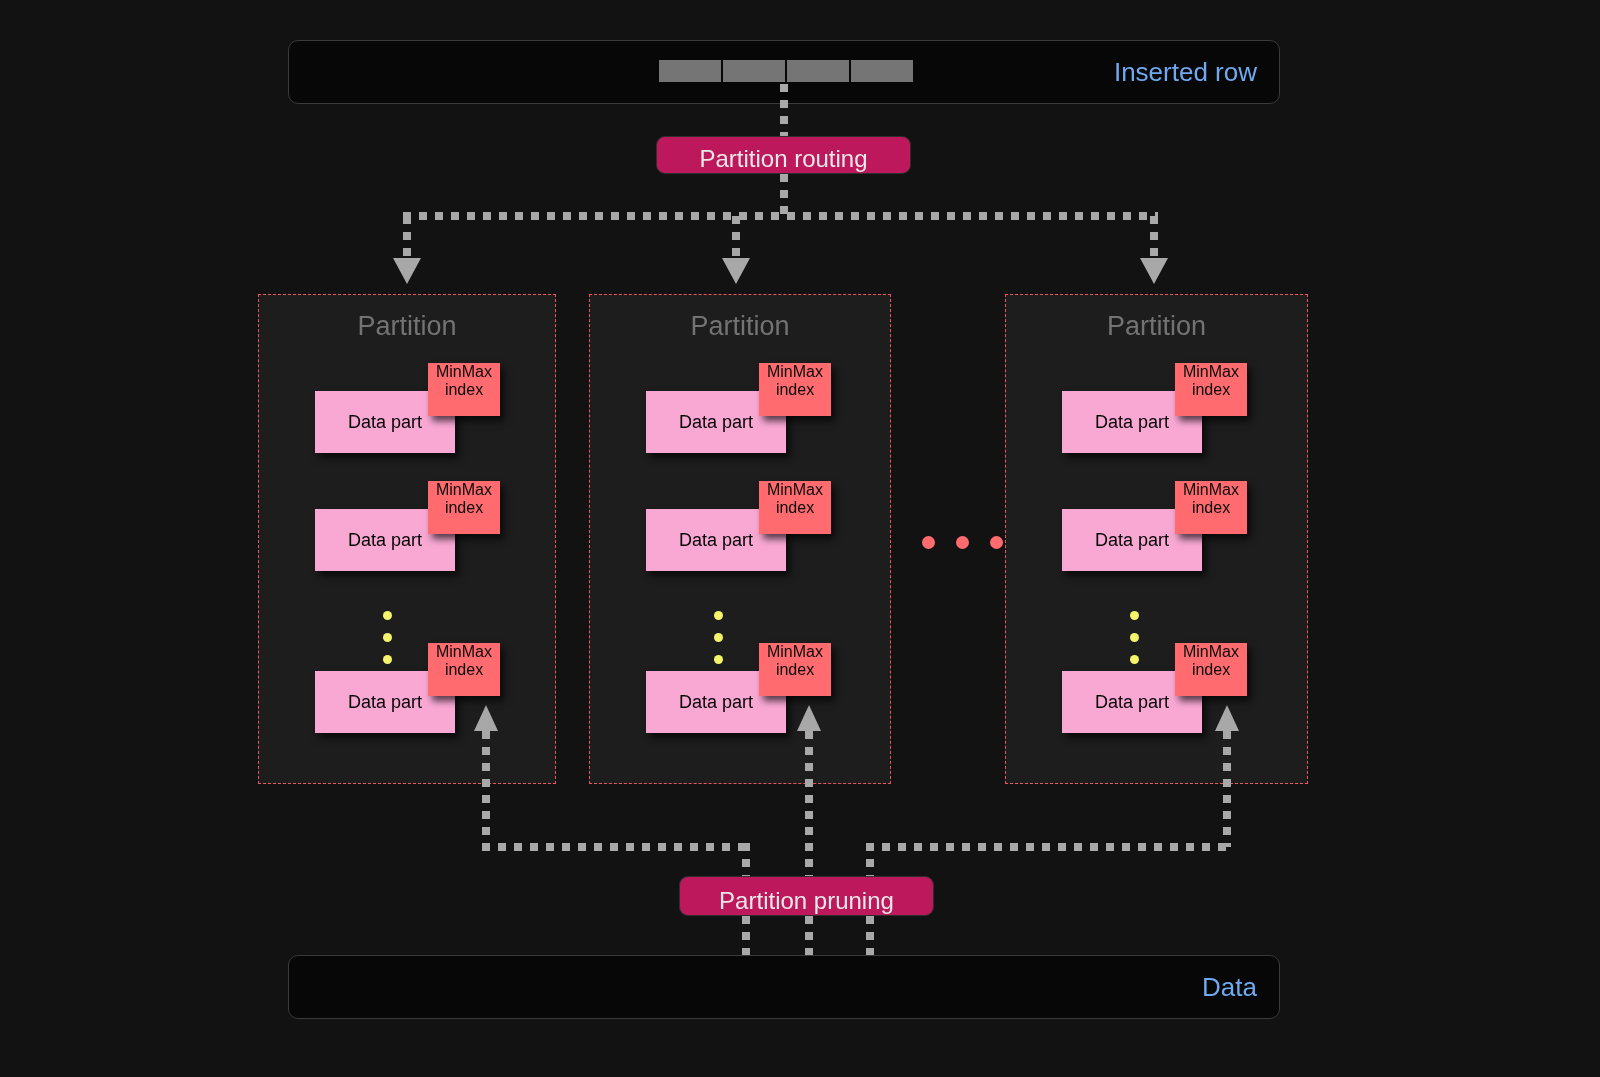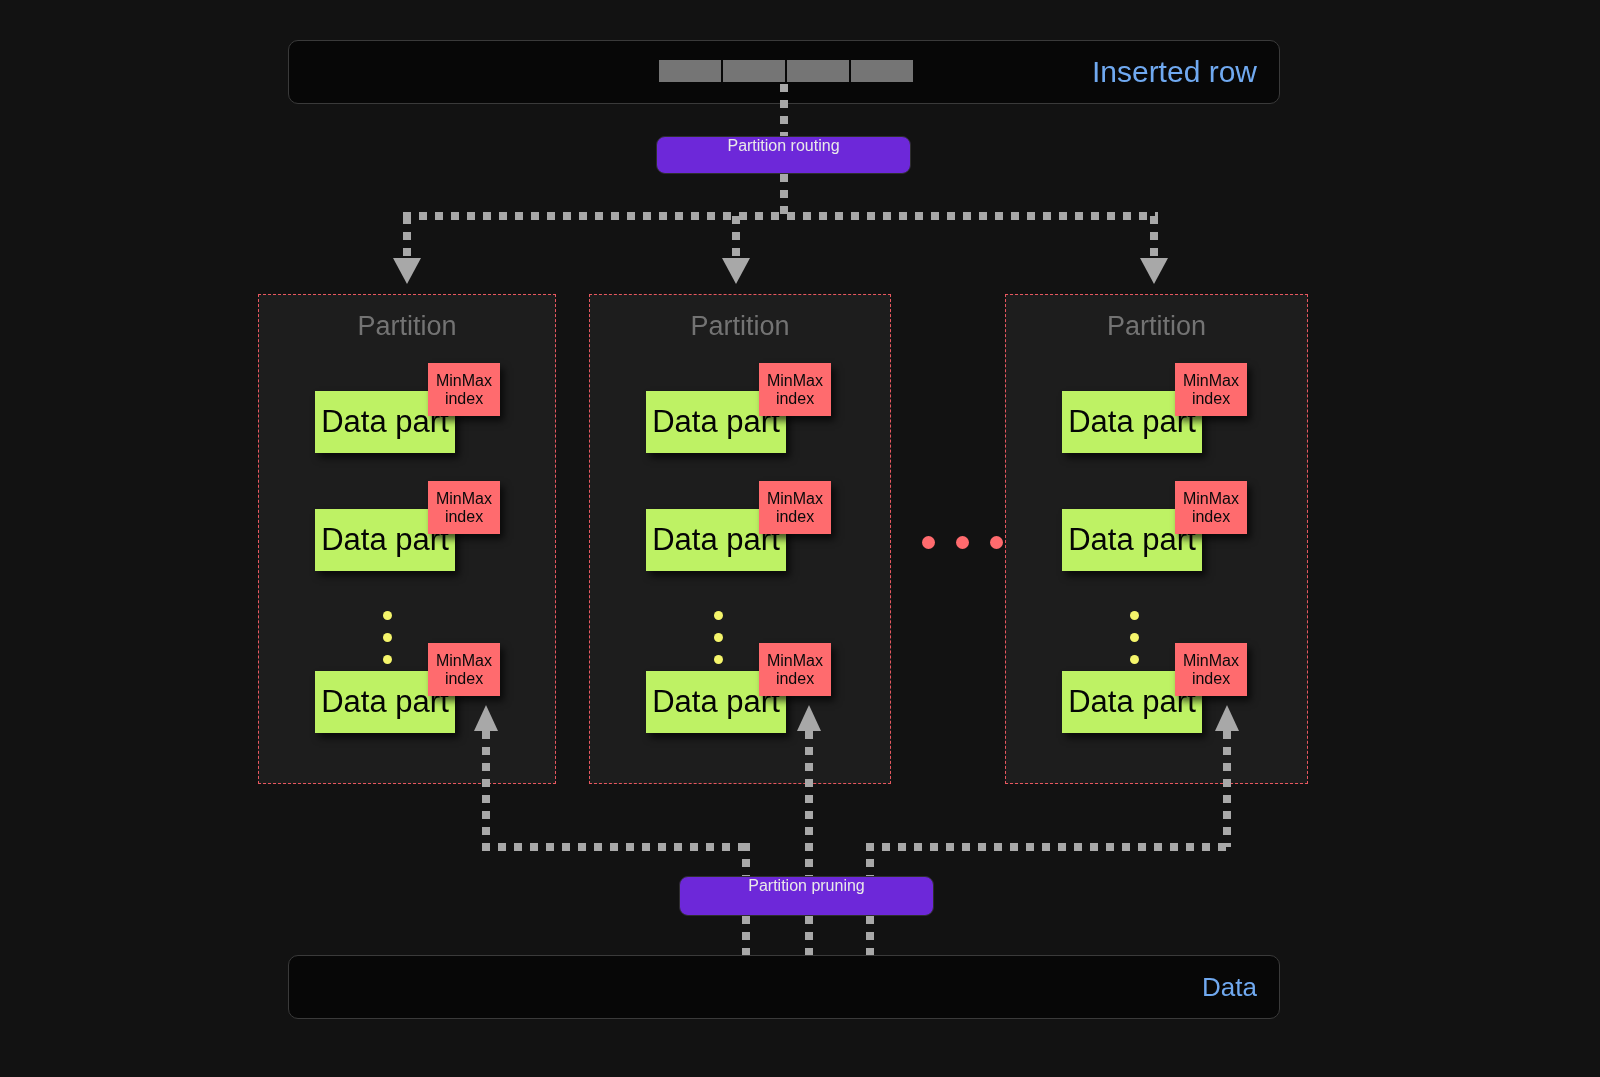--- a/index.html
+++ b/index.html
@@ -16,35 +16,35 @@
   
   .dark-bar{
     position:absolute;
     background:#070707;
     border:1px solid #3a3a3a;
     border-radius:10px;
     box-sizing:border-box;
   }
   .pill{
     position:absolute;
-    background:#6d28d9;
+    background:#be185d;
     border:1px solid #2e2e2e;
     border-radius:9px;
     box-sizing:border-box;
-    display:flex;align-items:flex-start;justify-content:center;
+    display:flex;align-items:flex-end;justify-content:center;
     color:#e9e9e9;
-    font-size:16px;
+    font-size:24px;
     z-index:6;
   }
 
   
   #inserted-row-bar{left:288px;top:40px;width:992px;height:64px;}
   #inserted-row-label{
     position:absolute;right:22px;top:50%;transform:translateY(-50%);
-    color:#70a9f0;font-size:30px;white-space:nowrap;
+    color:#70a9f0;font-size:26px;white-space:nowrap;
   }
   #row-cells{
     position:absolute;left:659px;top:60px;
     display:flex;gap:2px;z-index:4;
   }
   #row-cells .cell{width:62px;height:22px;background:#757575;}
 
   
   #query-bar{left:288px;top:955px;width:992px;height:64px;}
   #query-text{
@@ -71,30 +71,30 @@
     text-align:center;color:#737373;font-size:27px;
   }
   #partition-1{left:258px;width:298px;}
   #partition-2{left:589px;width:302px;}
   #partition-3{left:1005px;width:303px;}
 
   
   .part-group{position:absolute;width:190px;height:96px;}
   .data-part{
     position:absolute;left:0;top:28px;width:140px;height:62px;
-    background:#bef264;
+    background:#f9a8d4;
     box-shadow:4px 5px 7px rgba(0,0,0,.65);
     display:flex;align-items:center;justify-content:center;
-    color:#050505;font-size:31px;white-space:nowrap;
+    color:#050505;font-size:18px;white-space:nowrap;
   }
   .minmax{
     position:absolute;left:113px;top:0;width:72px;height:53px;
     background:#ff6b6e;
     box-shadow:4px 5px 7px rgba(0,0,0,.65);
-    display:flex;flex-direction:column;align-items:center;justify-content:center;
+    display:flex;flex-direction:column;align-items:center;justify-content:flex-start;
     color:#0a0a0a;font-size:16px;line-height:1.12;white-space:nowrap;
     z-index:3;
   }
 
   
   .v-dots{position:absolute;width:9px;display:flex;flex-direction:column;gap:13px;}
   .v-dots i{display:block;width:9px;height:9px;border-radius:50%;background:#f5f56b;}
 
   
   #partition-ellipsis{

